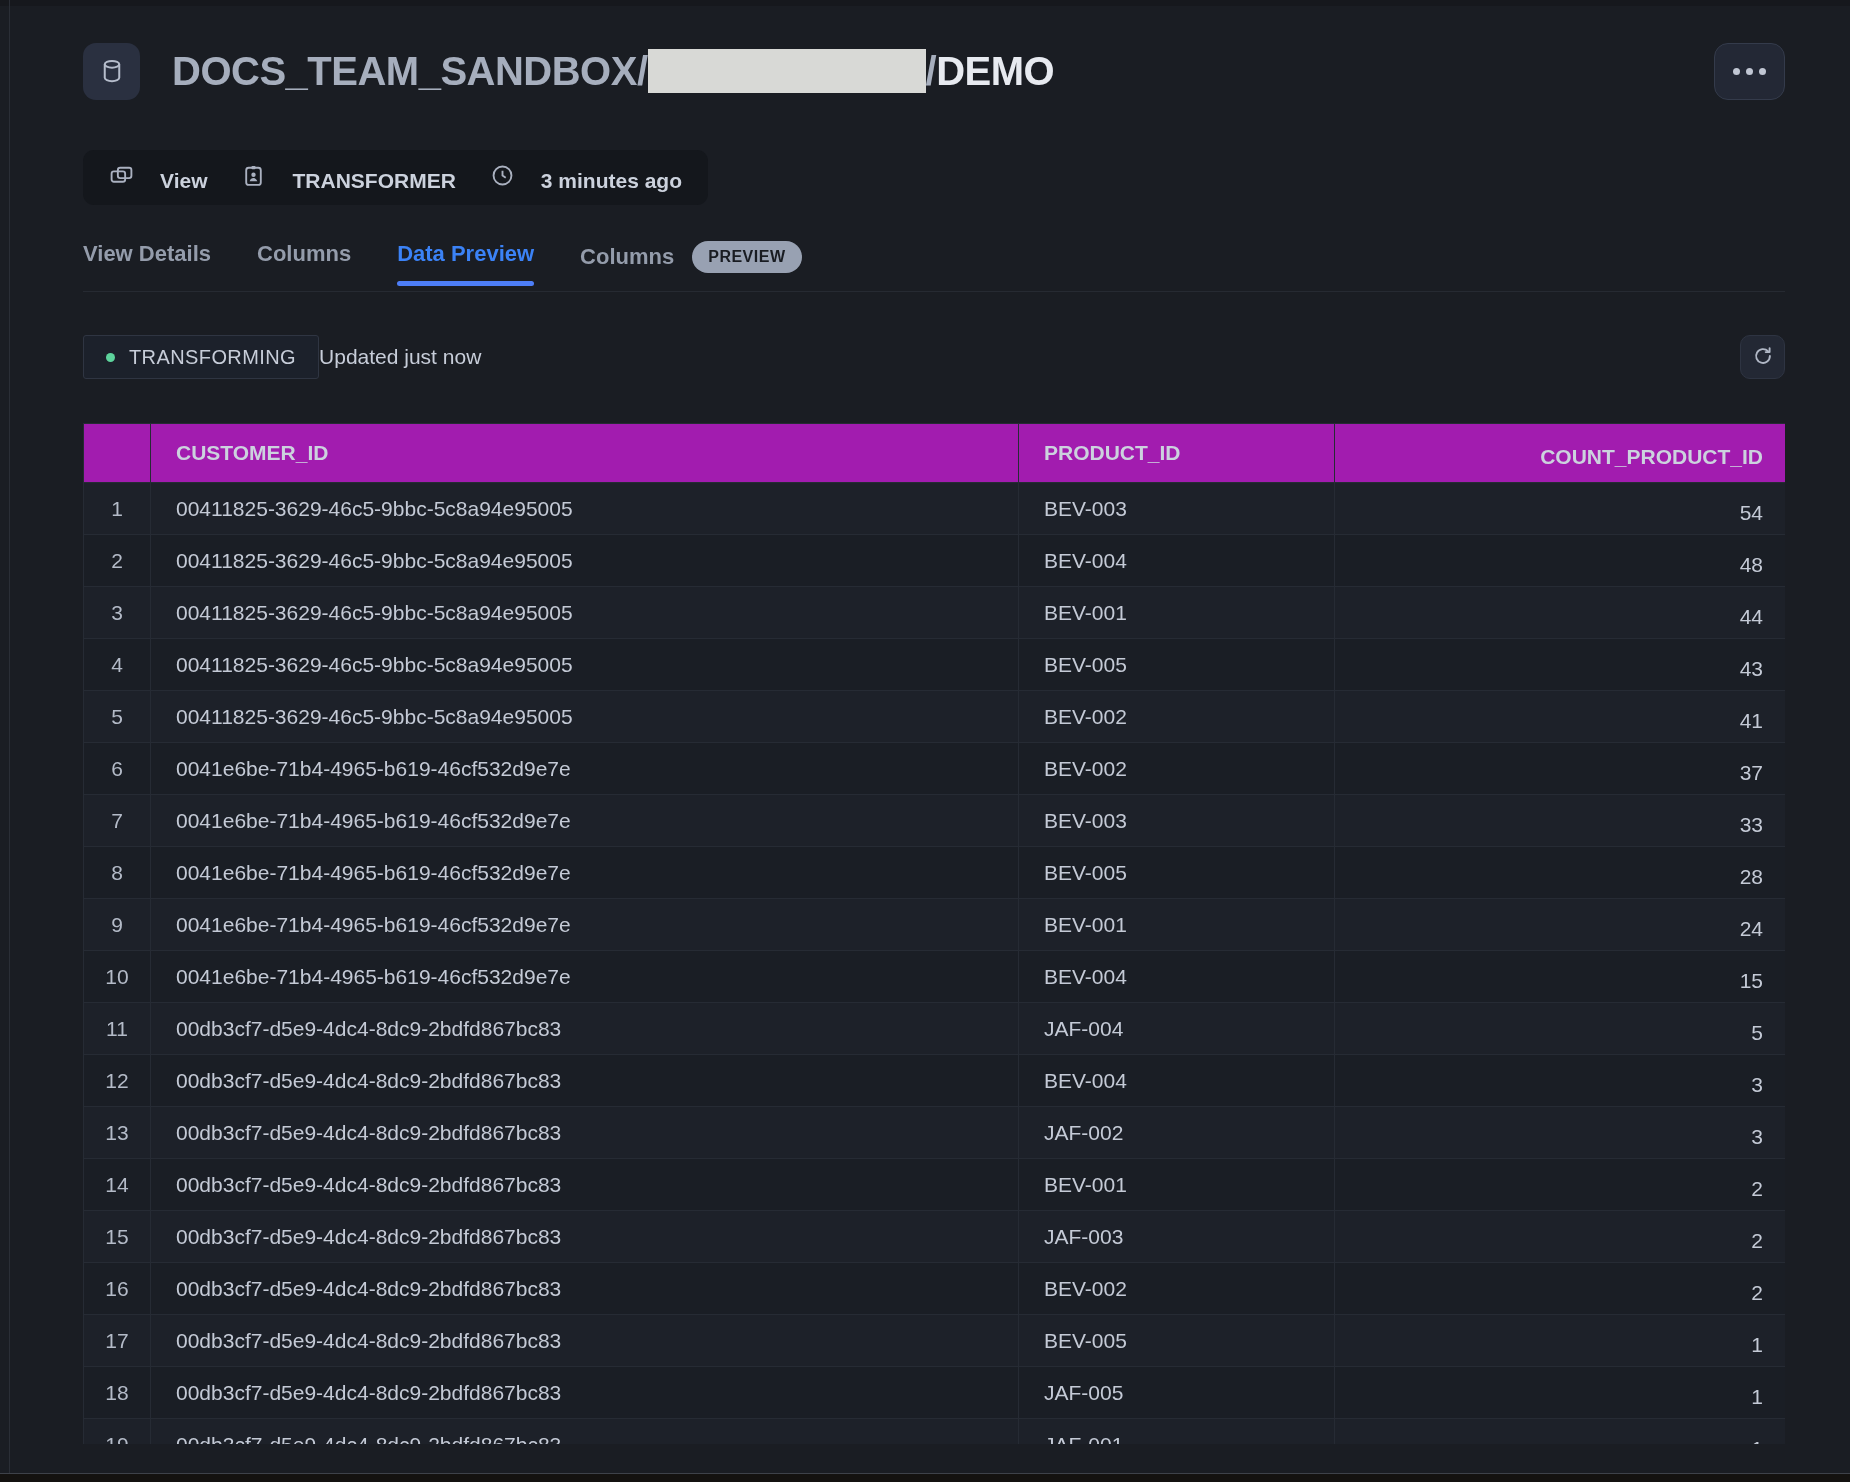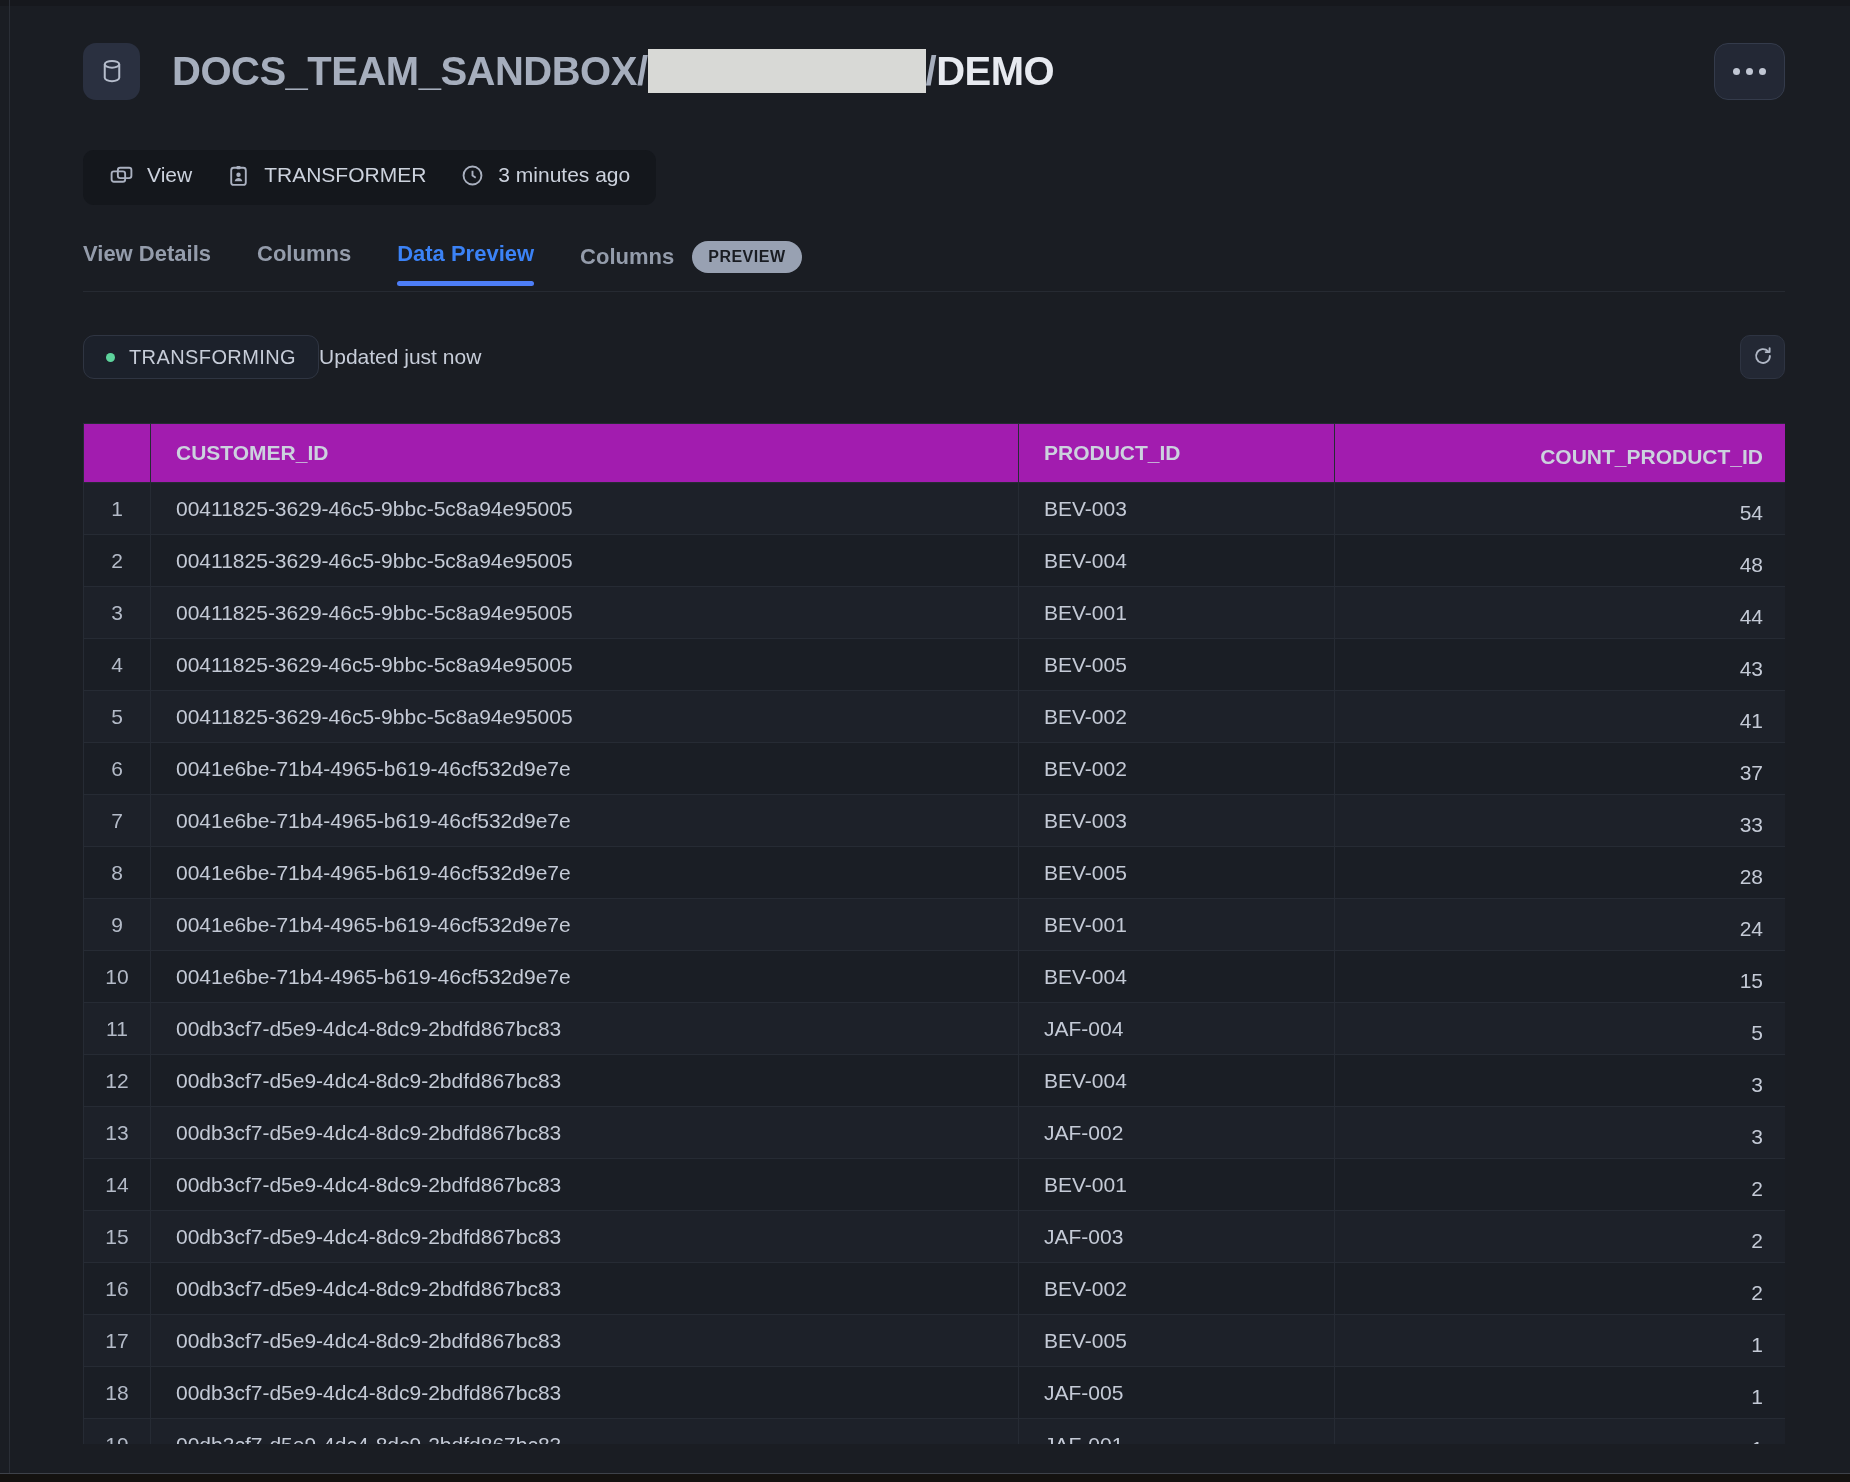--- a/index.html
+++ b/index.html
@@ -35,21 +35,21 @@
     background:#232835; border:1px solid #343b4b; cursor:pointer;
     display:flex; align-items:center; justify-content:center; gap:6px;
   }
   .more-btn i { width:7px; height:7px; border-radius:50%; background:#c0c6d3; }
 
   
   .meta-pill {
     margin-top:50px; display:inline-flex; align-items:center; gap:34px;
     height:55px; padding:0 26px; border-radius:11px; background:#14171c;
   }
-  .meta-item { display:flex; align-items:flex-start; gap:13px; font-size:21px; color:#ccd2dd; }
+  .meta-item { display:flex; align-items:flex-end; gap:26px; font-size:21px; color:#ccd2dd;font-weight:bold; }
   .meta-item svg { width:25px; height:25px; stroke:#aab1c0; }
 
   
   .tabs {
     margin-top:36px; display:flex; align-items:flex-start; gap:46px;
     border-bottom:1px solid #262a32;
   }
   .tab { position:relative; display:flex; align-items:center; gap:18px;
     padding-bottom:18px; font-size:22px; font-weight:600; color:#949cab; cursor:pointer; }
   .tab.active { color:#3b82f6; }
@@ -57,21 +57,21 @@
     height:5px; border-radius:3px; background:#4d7ef7; }
   .tab-badge {
     background:#98a1b2; color:#191c22; font-size:16px; font-weight:700;
     letter-spacing:0.5px; padding:7px 16px; border-radius:999px;
   }
 
   
   .status-row { margin-top:43px; height:44px; display:flex; align-items:center; }
   .status-pill {
     display:flex; align-items:center; gap:14px; height:44px; padding:0 22px;
-    border-radius:11px; background:#1c212b; border:1px solid #2f3542;
+    border-radius:3px; background:#1c212b; border:1px solid #2f3542;
     font-size:20px; letter-spacing:0.4px; color:#c7cdd9;
   }
   .status-dot { width:9px; height:9px; border-radius:50%; background:#5dd39c; }
   .updated-text { font-size:21px; color:#c7cdd9; }
   .refresh-btn {
     margin-left:auto; width:45px; height:44px; border-radius:10px;
     background:#232834; border:1px solid #2e3442; cursor:pointer;
     display:flex; align-items:center; justify-content:center;
   }
   .refresh-btn svg { width:24px; height:24px; stroke:#b0b7c5; }

